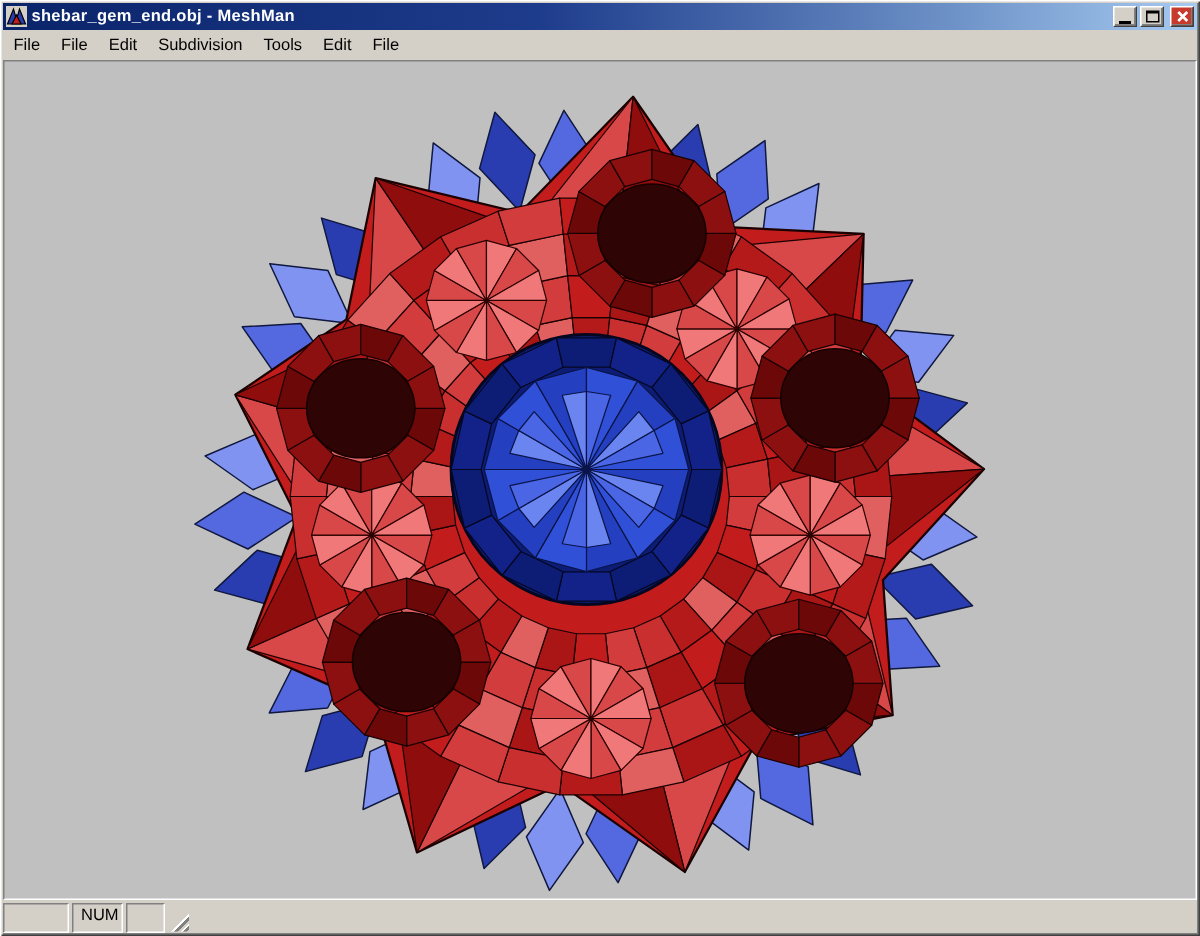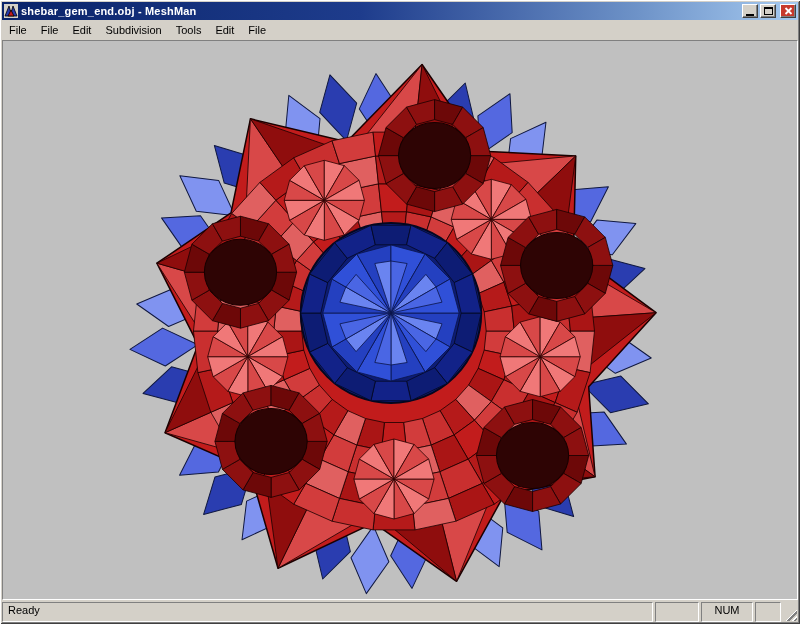--- a/index.html
+++ b/index.html
@@ -24,21 +24,21 @@
   .menu-item{padding:2px 7px 3px 7px;cursor:default;}
   .viewport{flex:1;margin:0;border:1px solid;border-color:#808080 #fff #fff #808080;
     background:#C0C0C0;position:relative;overflow:hidden;}
   .viewport svg{display:block;width:100%;height:100%;}
   .statusbar{height:20px;flex:0 0 20px;display:flex;align-items:stretch;gap:2px;background:#D4D0C8;
     padding-top:2px;font-size:11px;color:#000;}
   .panel{border:1px solid;border-color:#808080 #fff #fff #808080;padding:1px 5px 0 5px;
     white-space:nowrap;overflow:hidden;}
   .panel.main{flex:1;}
   .panel.w44{width:44px;box-sizing:border-box;}
-  .panel.w34{width:52px;box-sizing:border-box;text-align:center;}
+  .panel.w34{width:34px;box-sizing:border-box;text-align:center;}
   .panel.w26{width:26px;box-sizing:border-box;}
   .grip{width:15px;flex:0 0 15px;position:relative;}
   .grip::before{content:"";position:absolute;right:1px;bottom:1px;width:12px;height:12px;
     background:
       linear-gradient(135deg,transparent 0 50%,#fff 50% 58%,#808080 58% 70%,transparent 70% 78%,#fff 78% 84%,#808080 84% 94%,transparent 94%);
   }
 </style>
 </head>
 <body>
 
@@ -407,20 +407,19 @@
         <polygon points="387.0,272.0 403.1,321.5 387.0,324.0" fill="#6A84F0" stroke="#0A1448" stroke-width="0.8" stroke-linejoin="round"></polygon>
         <polygon points="387.0,272.0 387.0,324.0 370.9,321.5" fill="#4A66E4" stroke="#0A1448" stroke-width="0.8" stroke-linejoin="round"></polygon>
         <polygon points="387.0,272.0 352.2,310.6 342.0,298.0" fill="#6A84F0" stroke="#0A1448" stroke-width="0.8" stroke-linejoin="round"></polygon>
         <polygon points="387.0,272.0 342.0,298.0 336.1,282.8" fill="#4A66E4" stroke="#0A1448" stroke-width="0.8" stroke-linejoin="round"></polygon>
         <polygon points="387.0,272.0 336.1,261.2 342.0,246.0" fill="#6A84F0" stroke="#0A1448" stroke-width="0.8" stroke-linejoin="round"></polygon>
         <polygon points="387.0,272.0 342.0,246.0 352.2,233.4" fill="#4A66E4" stroke="#0A1448" stroke-width="0.8" stroke-linejoin="round"></polygon>
       </svg>
   </div>
 
   <div class="statusbar">
-    <div class="panel main">Ready</div>
     <div class="panel w44"></div>
     <div class="panel w34">NUM</div>
     <div class="panel w26"></div>
     <div class="grip"></div>
   </div>
 
 </div>
 
 </body></html>

